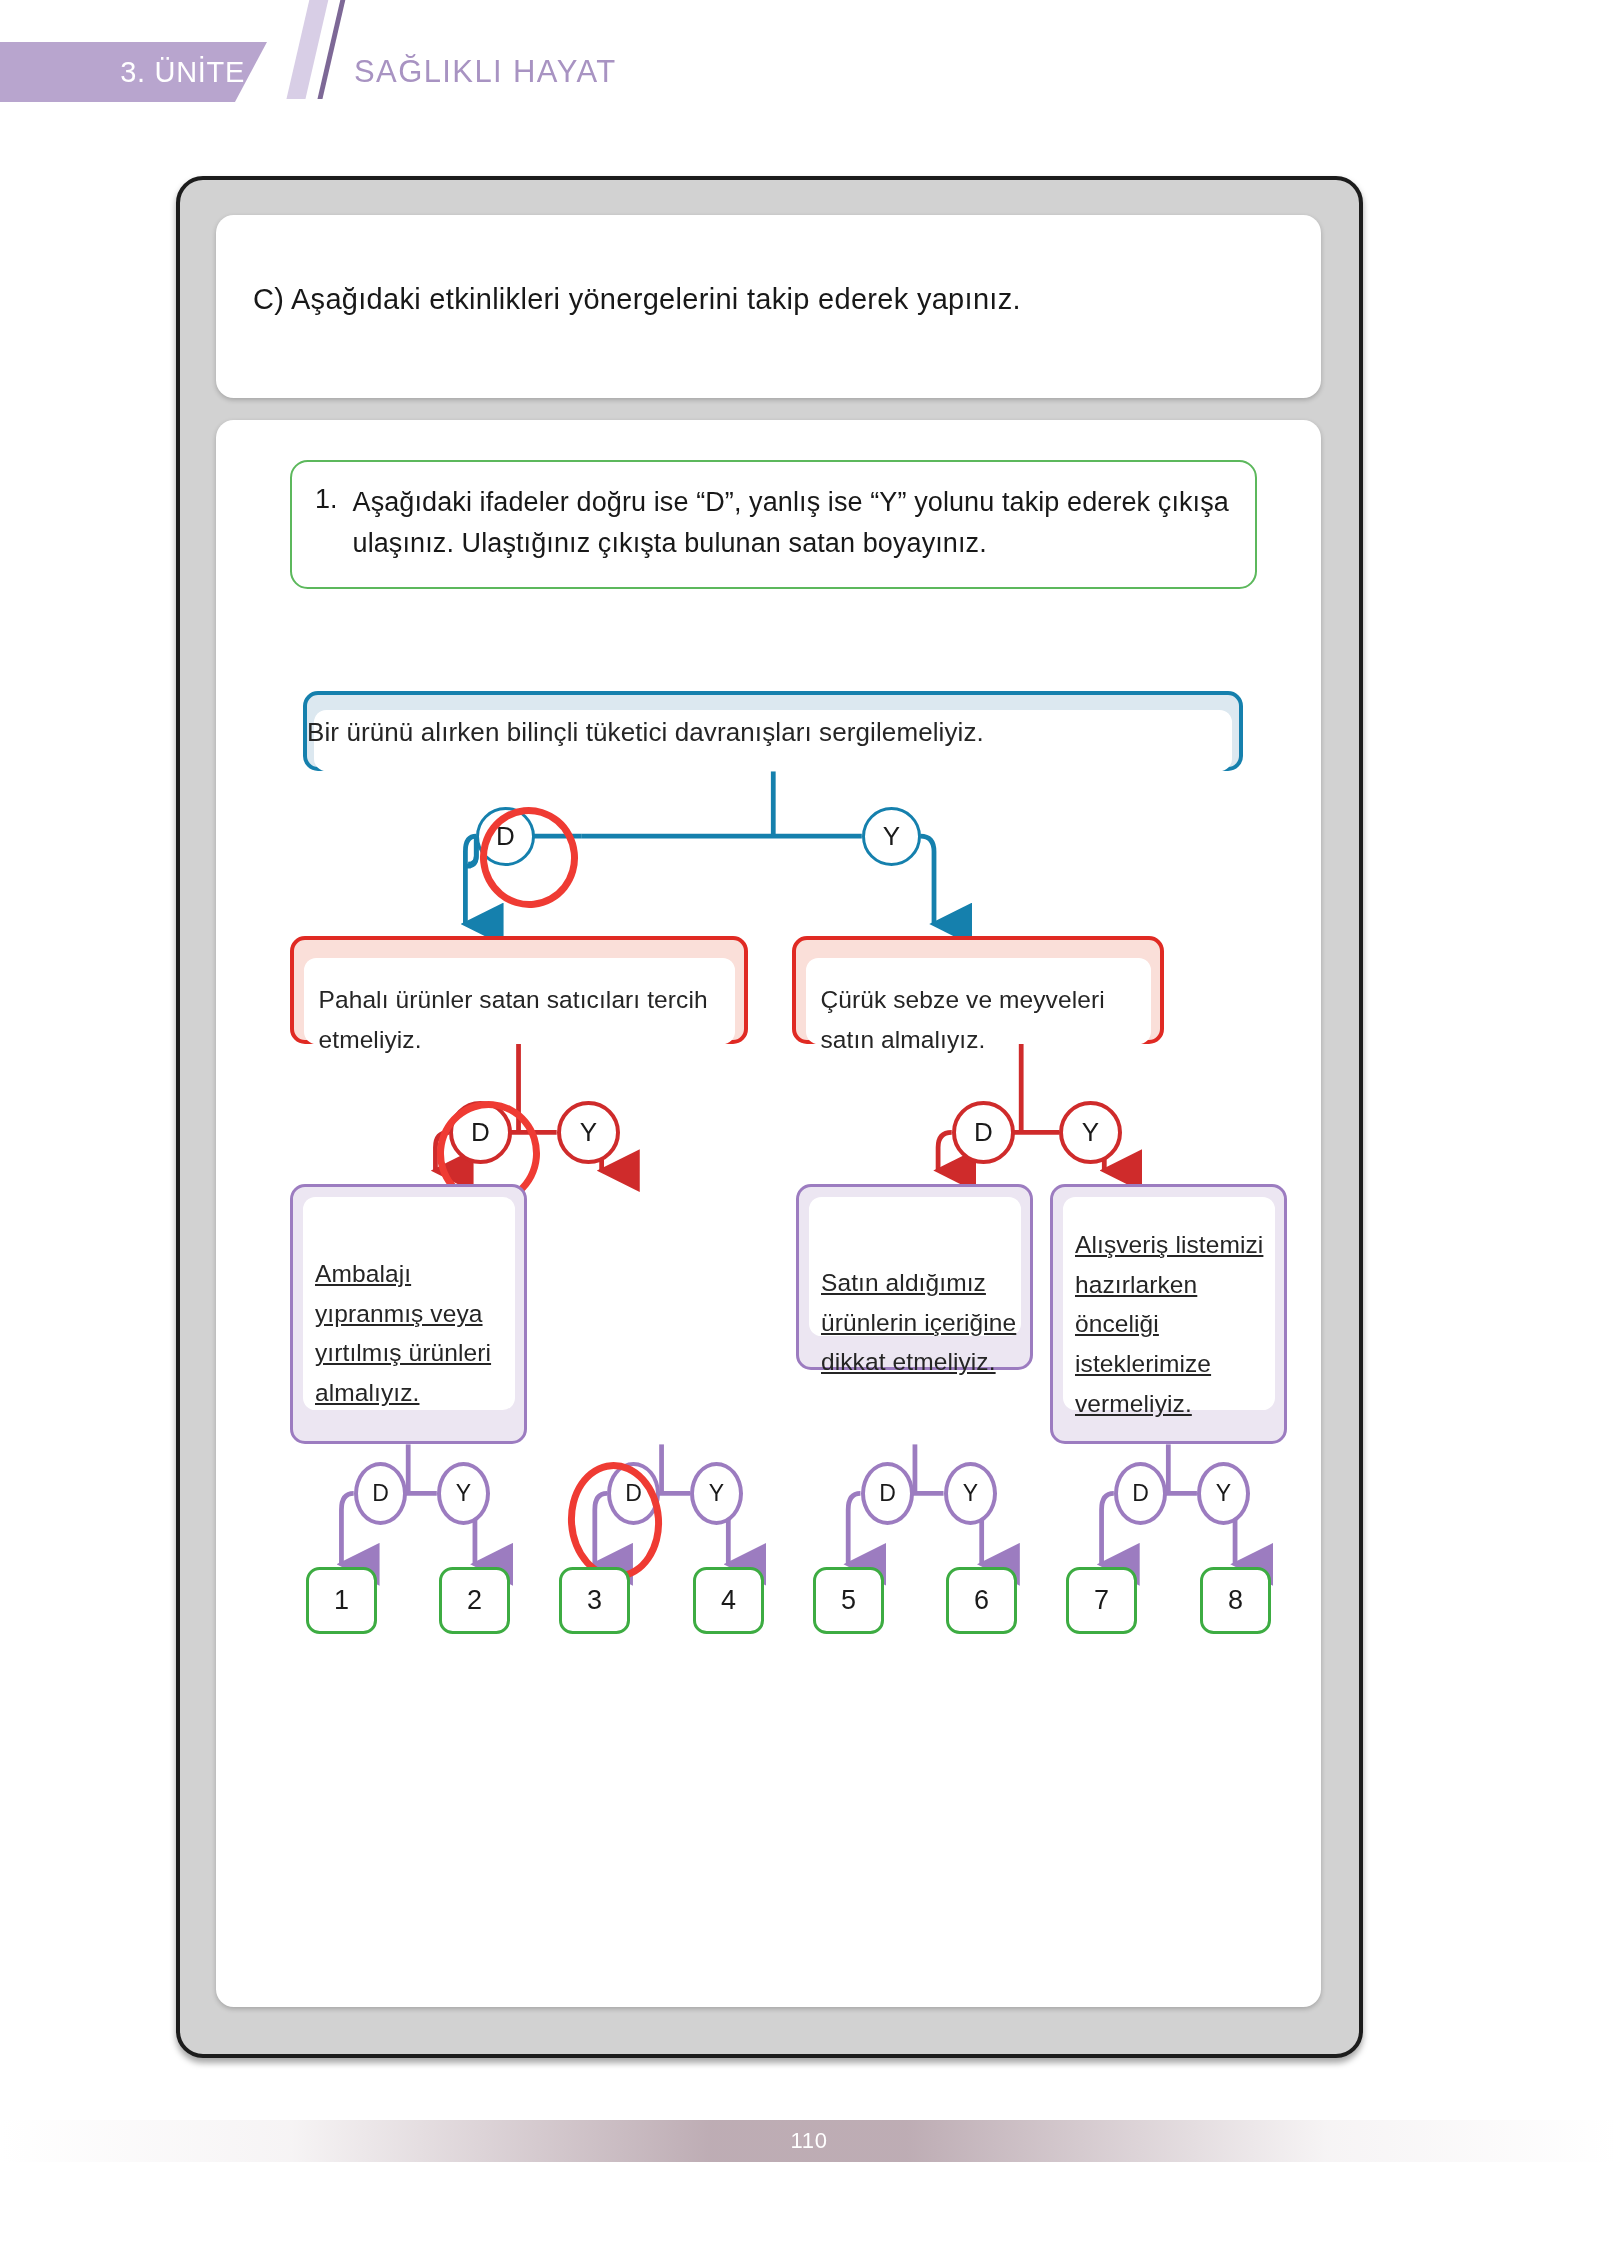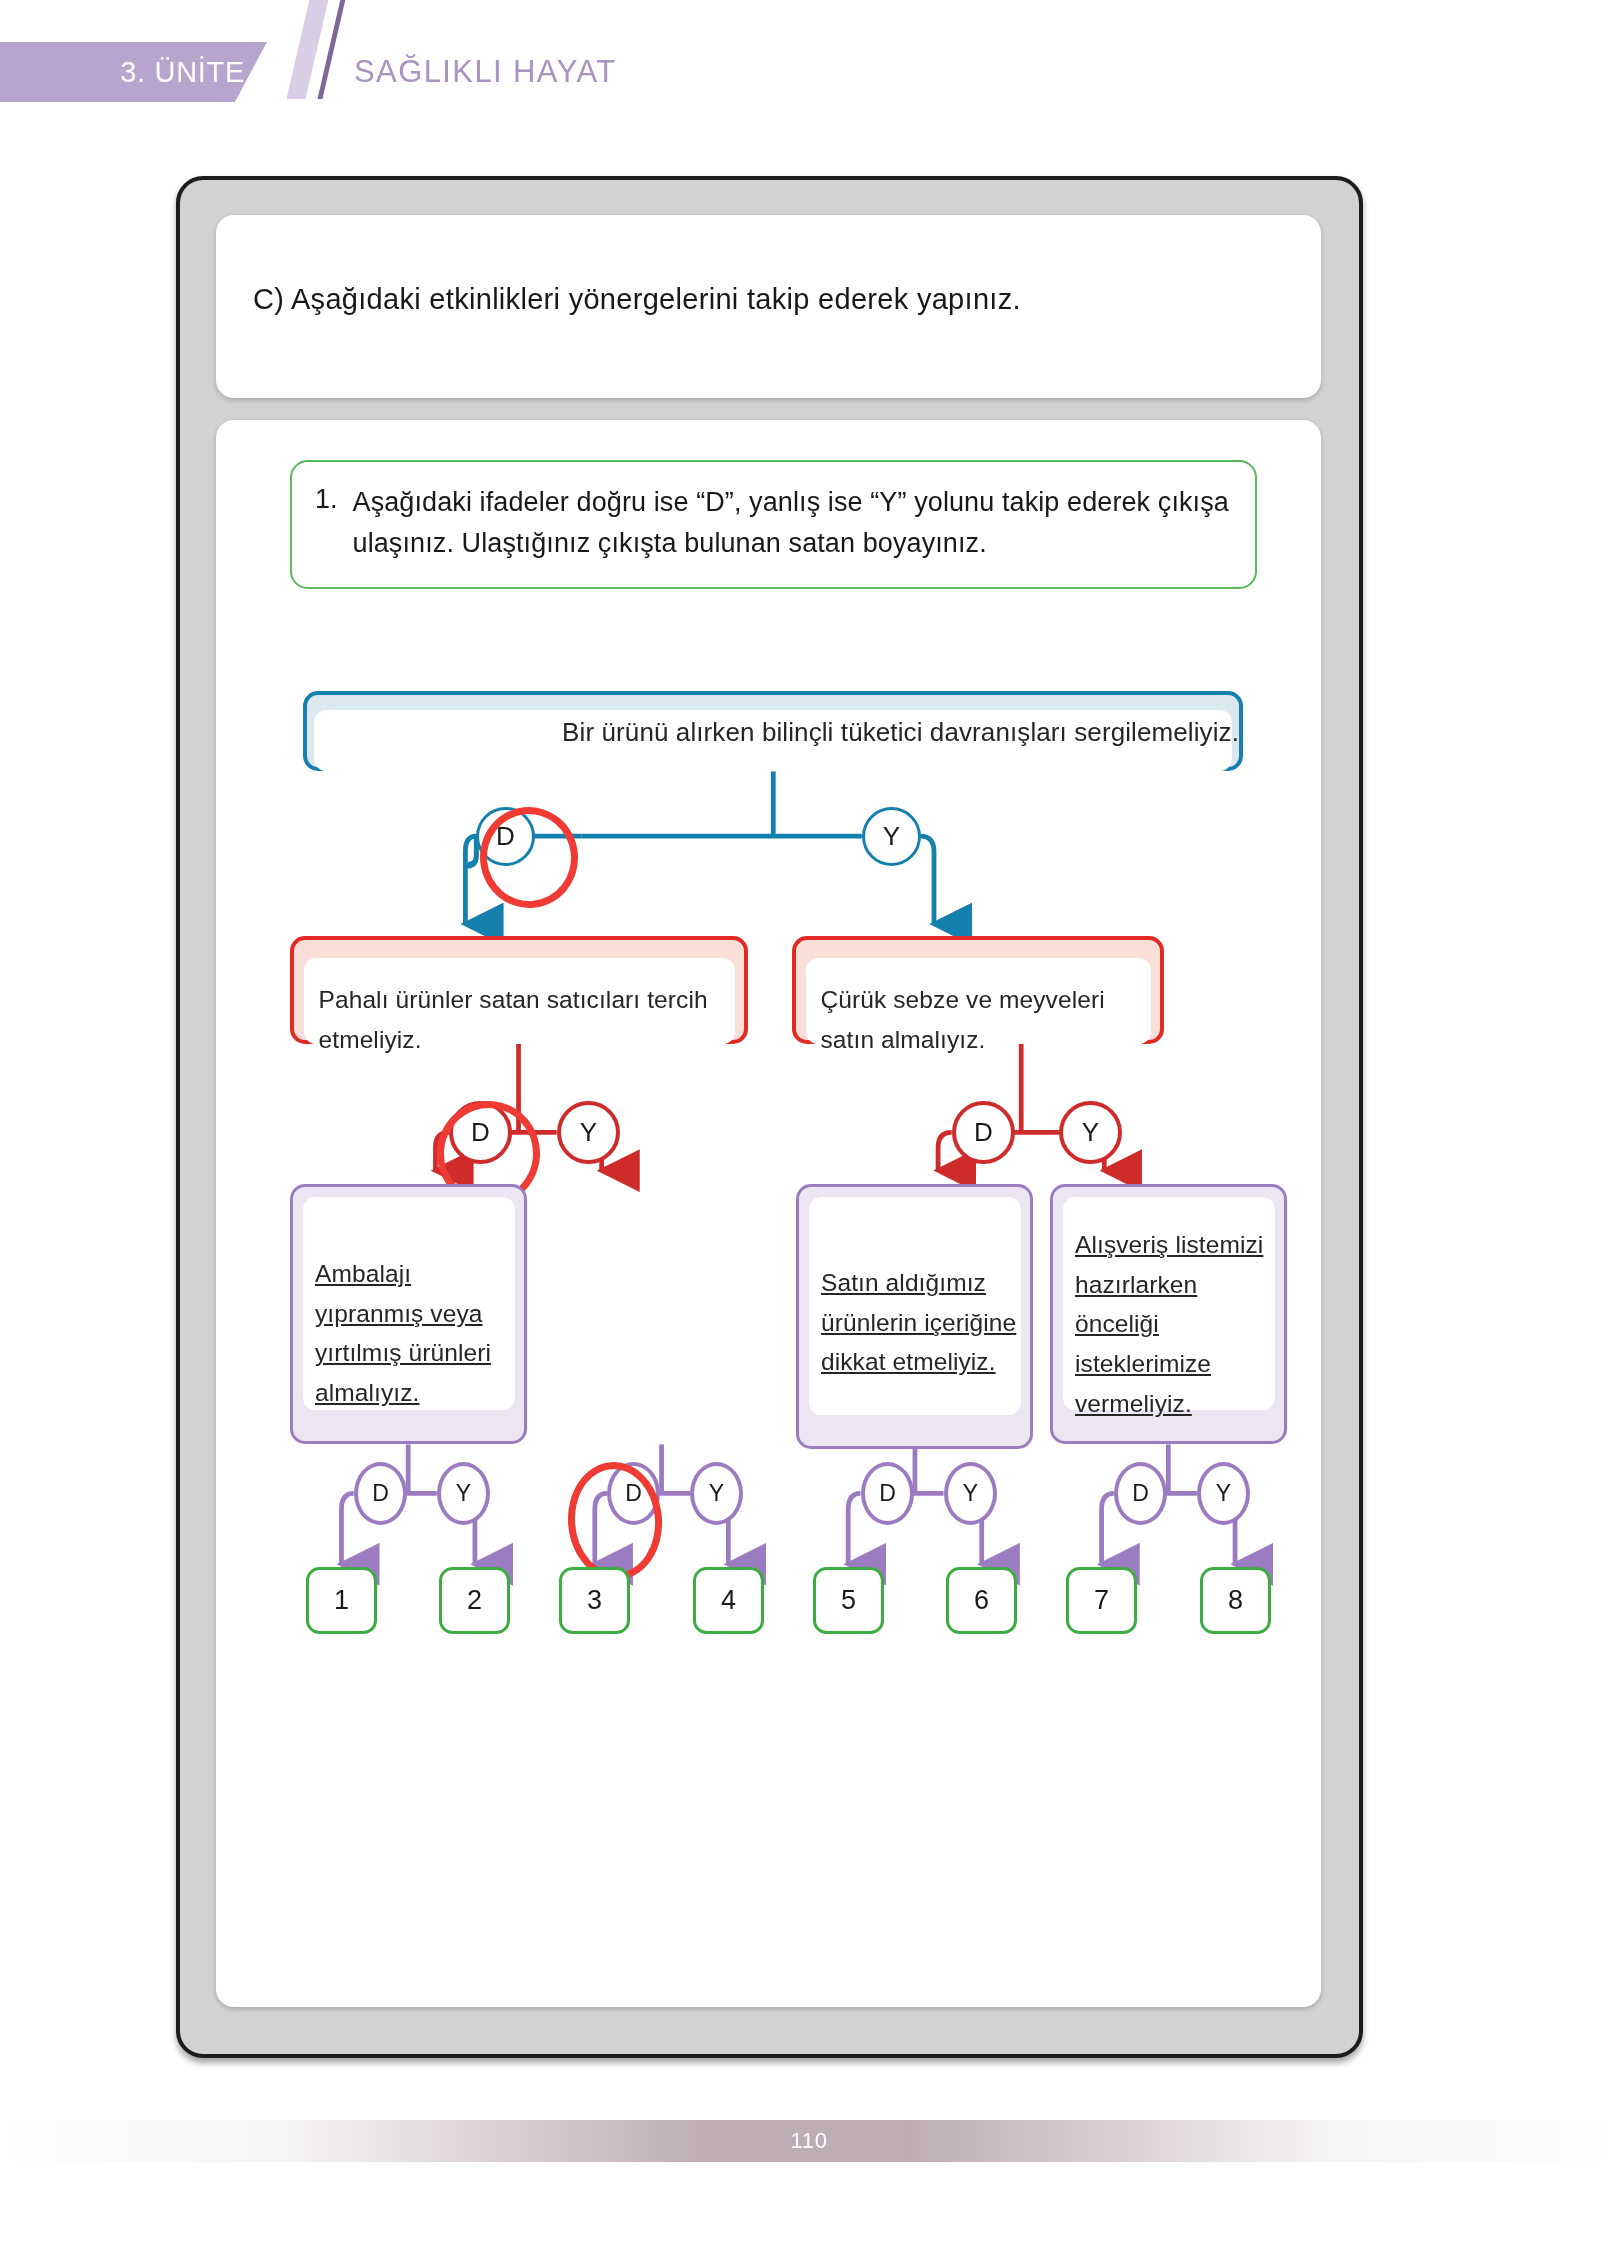--- a/index.html
+++ b/index.html
@@ -76,34 +76,34 @@
     position:absolute;font-size:24.5px;color:#252525;line-height:1.62;
     letter-spacing:0.1px;
   }
 
   
   #stmt-top{
     left:87px;top:271px;width:940px;height:80px;
     border:4.1px solid #1580ad;background:#dce8f0;
   }
   #stmt-top .inner{left:6.8px;top:15px;right:6.8px;bottom:-4.1px;}
-  #stmt-top .txt{left:0;right:0;top:16.4px;text-align:right;font-size:26px;}
+  #stmt-top .txt{left:0;right:0;top:16.4px;text-align:left;font-size:26px;}
 
   
   .stmt-red{border:4.1px solid #e02a23;background:#fadfd9;}
   #stmt-r1{left:74px;top:516px;width:458px;height:108px;}
   #stmt-r2{left:576px;top:516px;width:372px;height:108px;}
   .stmt-red .inner{left:9.5px;top:17.7px;right:9.5px;bottom:-4.1px;}
   .stmt-red .txt{left:24.5px;top:12.3px;right:13.6px;margin-top:28px;}
 
   
   .stmt-pur{border:3.4px solid #9c7cc0;background:#ece6f2;}
   #stmt-p1{left:74px;top:764px;width:237px;height:260px;}
   #stmt-p2{left:327px;top:764px;width:237px;height:260px;}
-  #stmt-p3{left:580px;top:764px;width:237px;height:265px;}
+  #stmt-p3{left:580px;top:764px;width:237px;height:186px;}
   #stmt-p4{left:834px;top:764px;width:237px;height:260px;}
   .stmt-pur .inner{left:9.5px;top:9.5px;right:9.5px;bottom:31px;}
   .stmt-pur .txt{left:22px;right:11px;text-decoration:underline;}
   #stmt-p1 .txt{top:67px;}
   #stmt-p2 .txt{top:67px;}
   #stmt-p3 .txt{top:76px;}
   #stmt-p4 .txt{top:38px;}
 
   
   .node{

